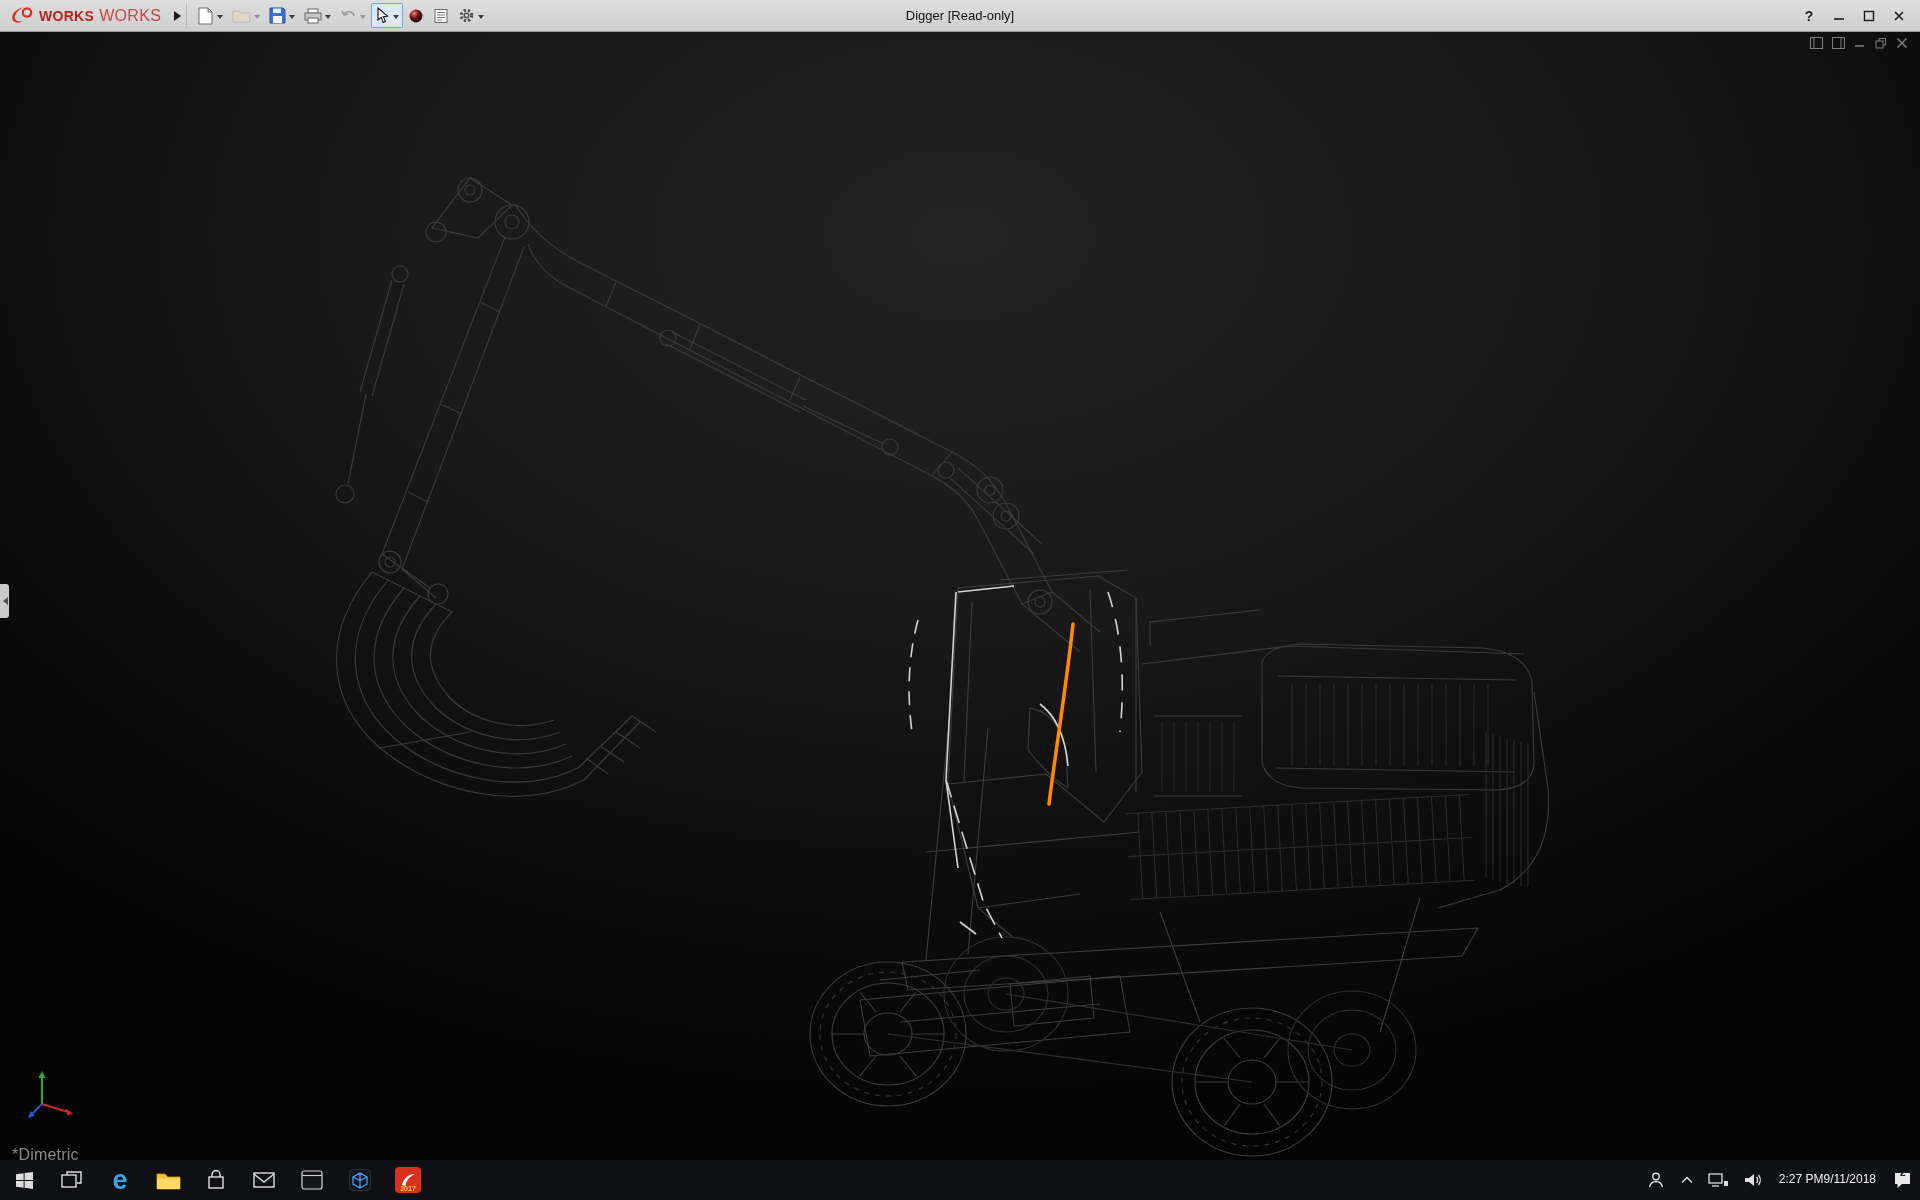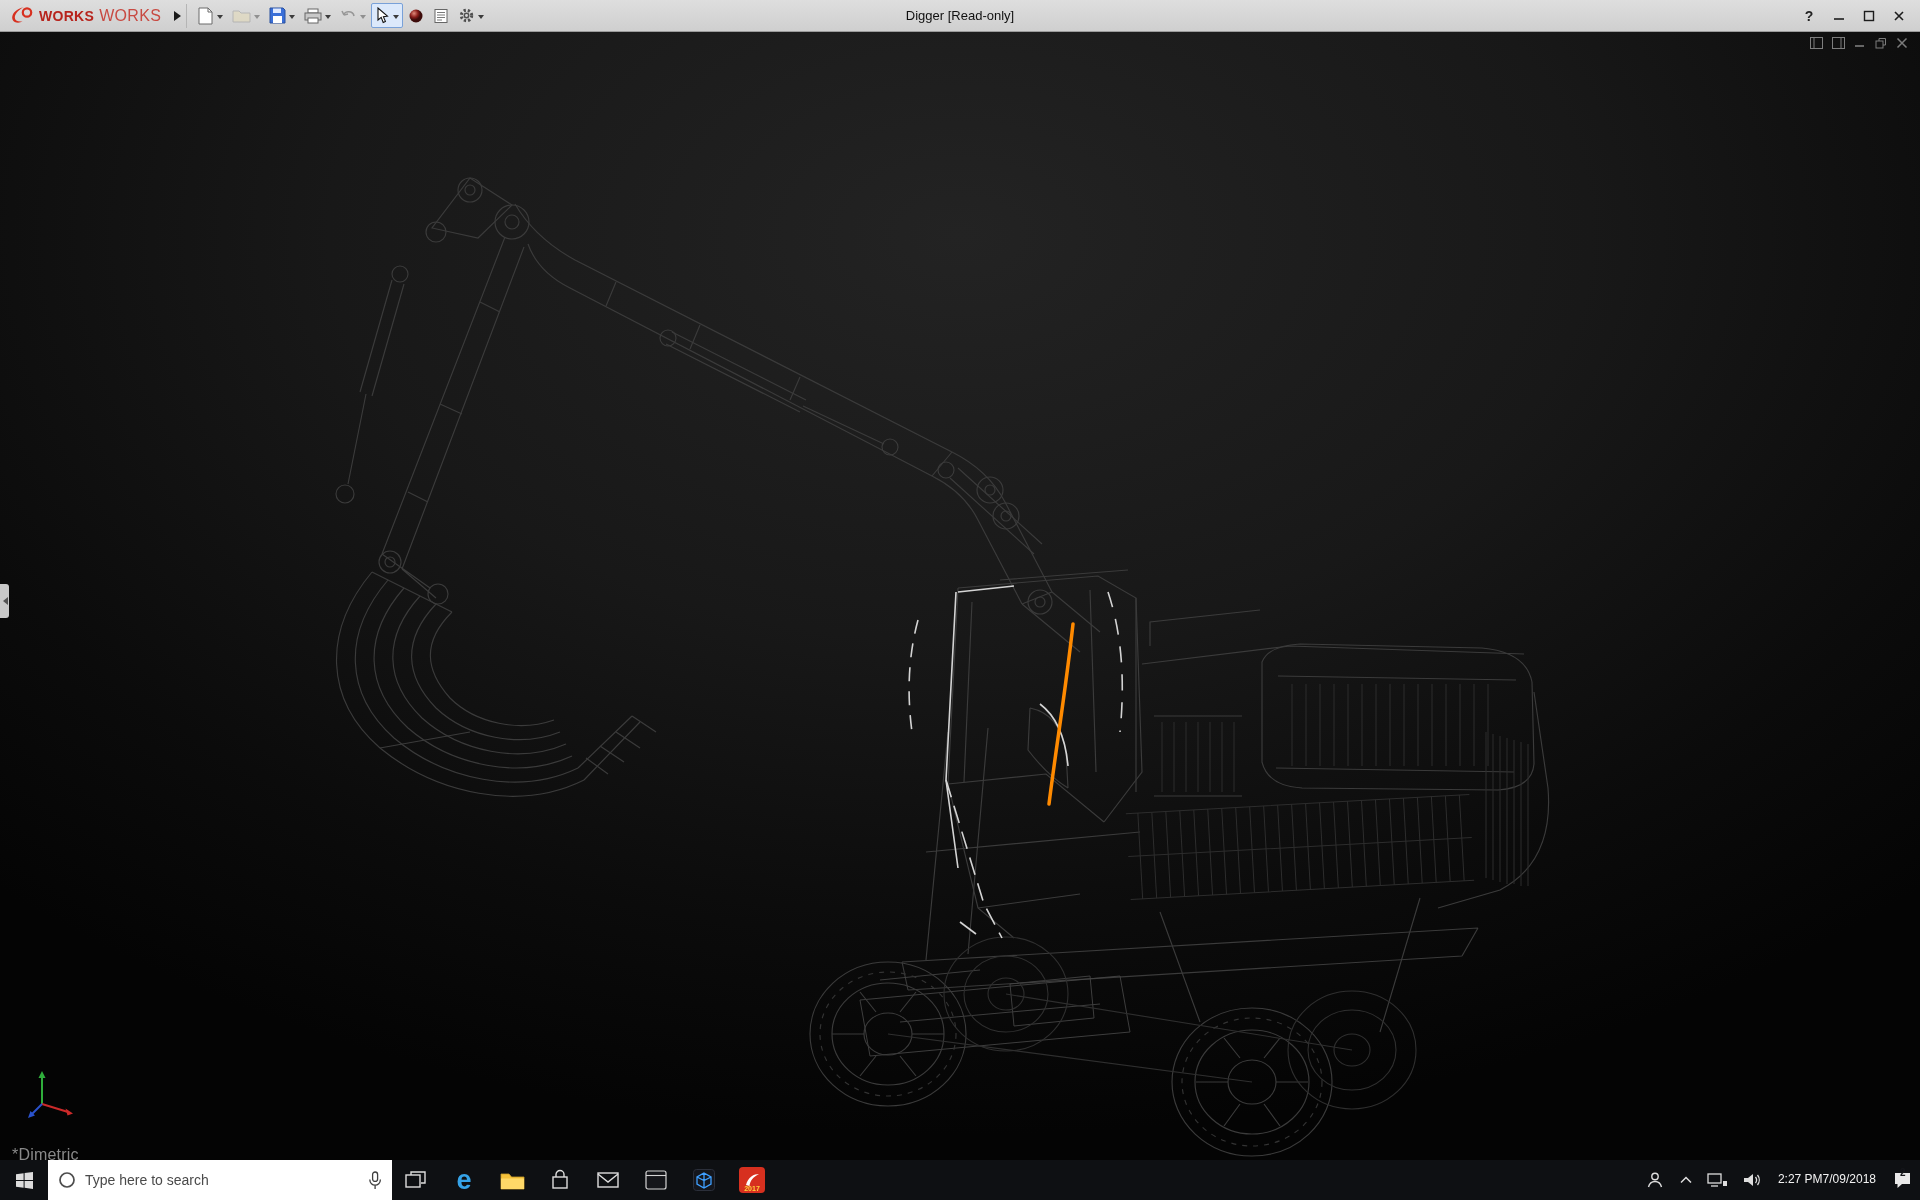--- a/index.html
+++ b/index.html
@@ -334,31 +334,20 @@
     <div class="orient-label">*Dimetric</div>
   </div>
 
   <div class="taskbar">
     <div class="task-btn start-btn">
       <svg width="19" height="19" viewBox="0 0 19 19">
         <path fill="#dcdcdc" d="M1 3.3 8.6 2.3V9H1zM9.6 2.1 18 1V9H9.6zM1 10h7.6v6.7L1 15.7zM9.6 10H18v7.9l-8.4-1.2z"></path>
       </svg>
     </div>
 
-    <div class="search-box">
-      <svg width="18" height="18">
-        <circle cx="9" cy="9" r="7" fill="none" stroke="#4d4d4d" stroke-width="1.7"></circle>
-      </svg>
-      <input type="text" placeholder="Type here to search" style="">
-      <svg width="14" height="19" viewBox="0 0 14 19">
-        <rect x="4.6" y="1" width="5" height="9.4" rx="2.5" fill="none" stroke="#3f3f3f" stroke-width="1.3"></rect>
-        <path d="M1.8 8.4 c0 3.8 2.6 5.8 5.3 5.8 s5.3 -2 5.3 -5.8" fill="none" stroke="#3f3f3f" stroke-width="1.3"></path>
-        <line x1="7.1" y1="14.2" x2="7.1" y2="18" stroke="#3f3f3f" stroke-width="1.3"></line>
-      </svg>
-    </div>
 
     <div class="task-btn">
       <svg width="22" height="20">
         <rect x="1" y="5" width="14" height="12" fill="none" stroke="#dedede" stroke-width="1.4"></rect>
         <path d="M6 5 V2 H20 V13 H16" fill="none" stroke="#dedede" stroke-width="1.4"></path>
       </svg>
     </div>
     <div class="task-btn">
       <span class="edge-glyph">e</span>
     </div>
@@ -421,21 +410,21 @@
         </svg>
       </div>
       <div class="tray-btn">
         <svg width="20" height="16">
           <path d="M2 6 v4 h4 l5 4 V2 L6 6 Z" fill="#dedede"></path>
           <path d="M13.5 5 a5 5 0 0 1 0 6 M15.5 3 a8 8 0 0 1 0 10" fill="none" stroke="#dedede" stroke-width="1.3"></path>
         </svg>
       </div>
       <div class="tray-btn clock">
         <div>2:27 PM</div>
-        <div>7/09/2018</div>
+        <div>9/11/2018</div>
       </div>
       <div class="tray-btn">
         <svg width="21" height="20">
           <path d="M3 3 h15 v11 H10 l-4.5 4 v-4 H3 Z" fill="#e8e8e8"></path>
         </svg>
         <span class="action-badge">2</span>
       </div>
     </div>
   </div>
 

